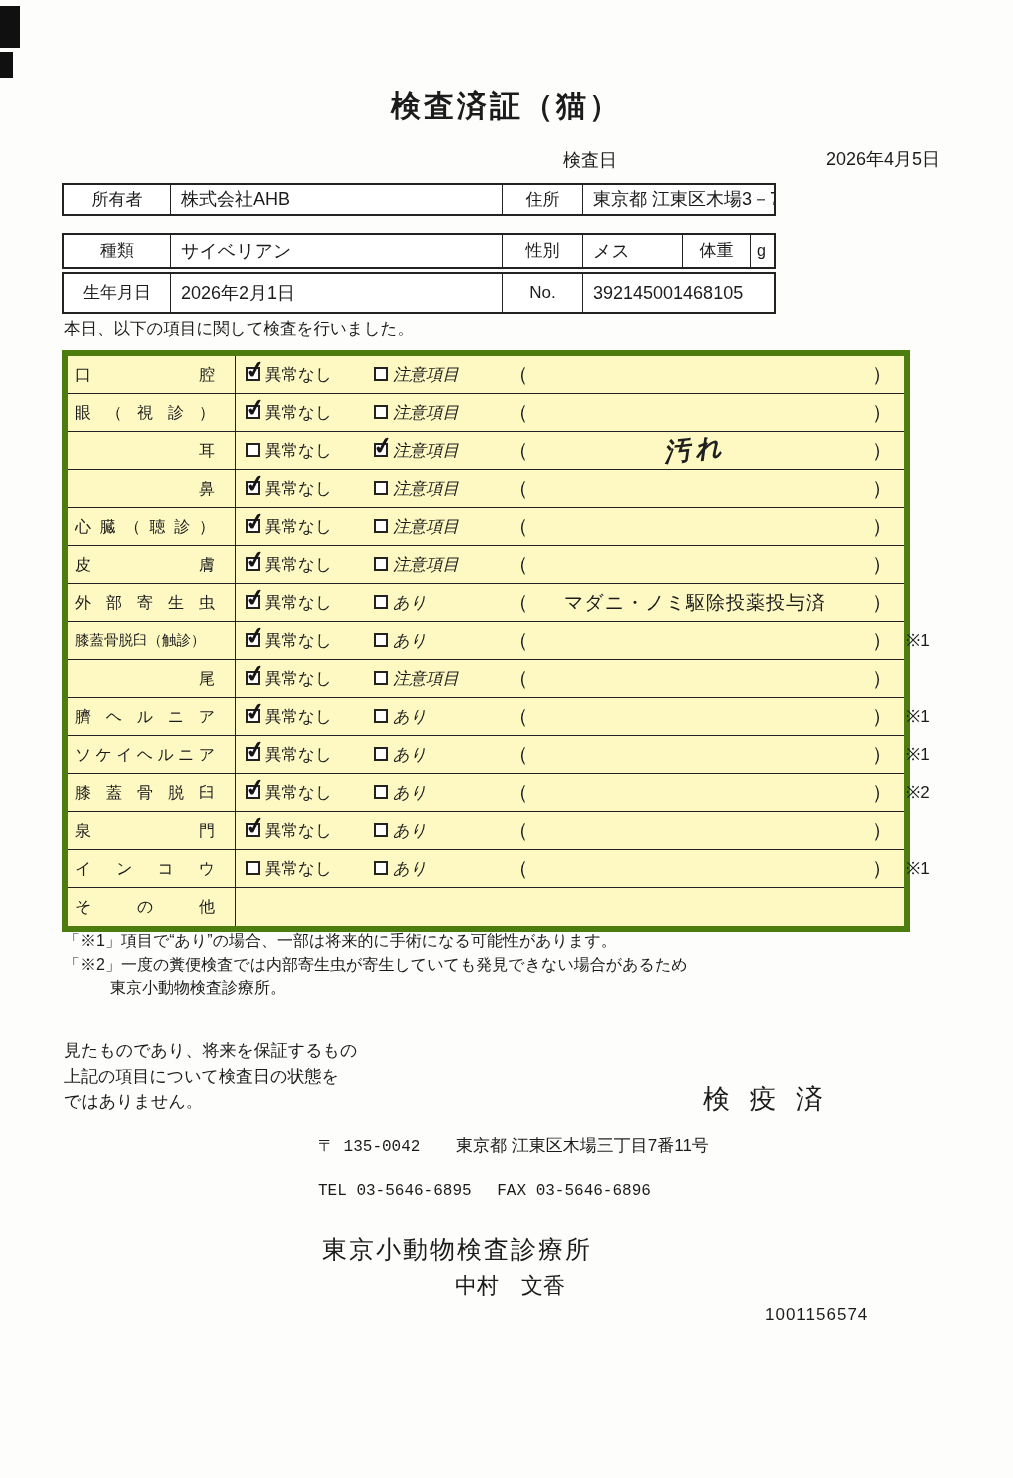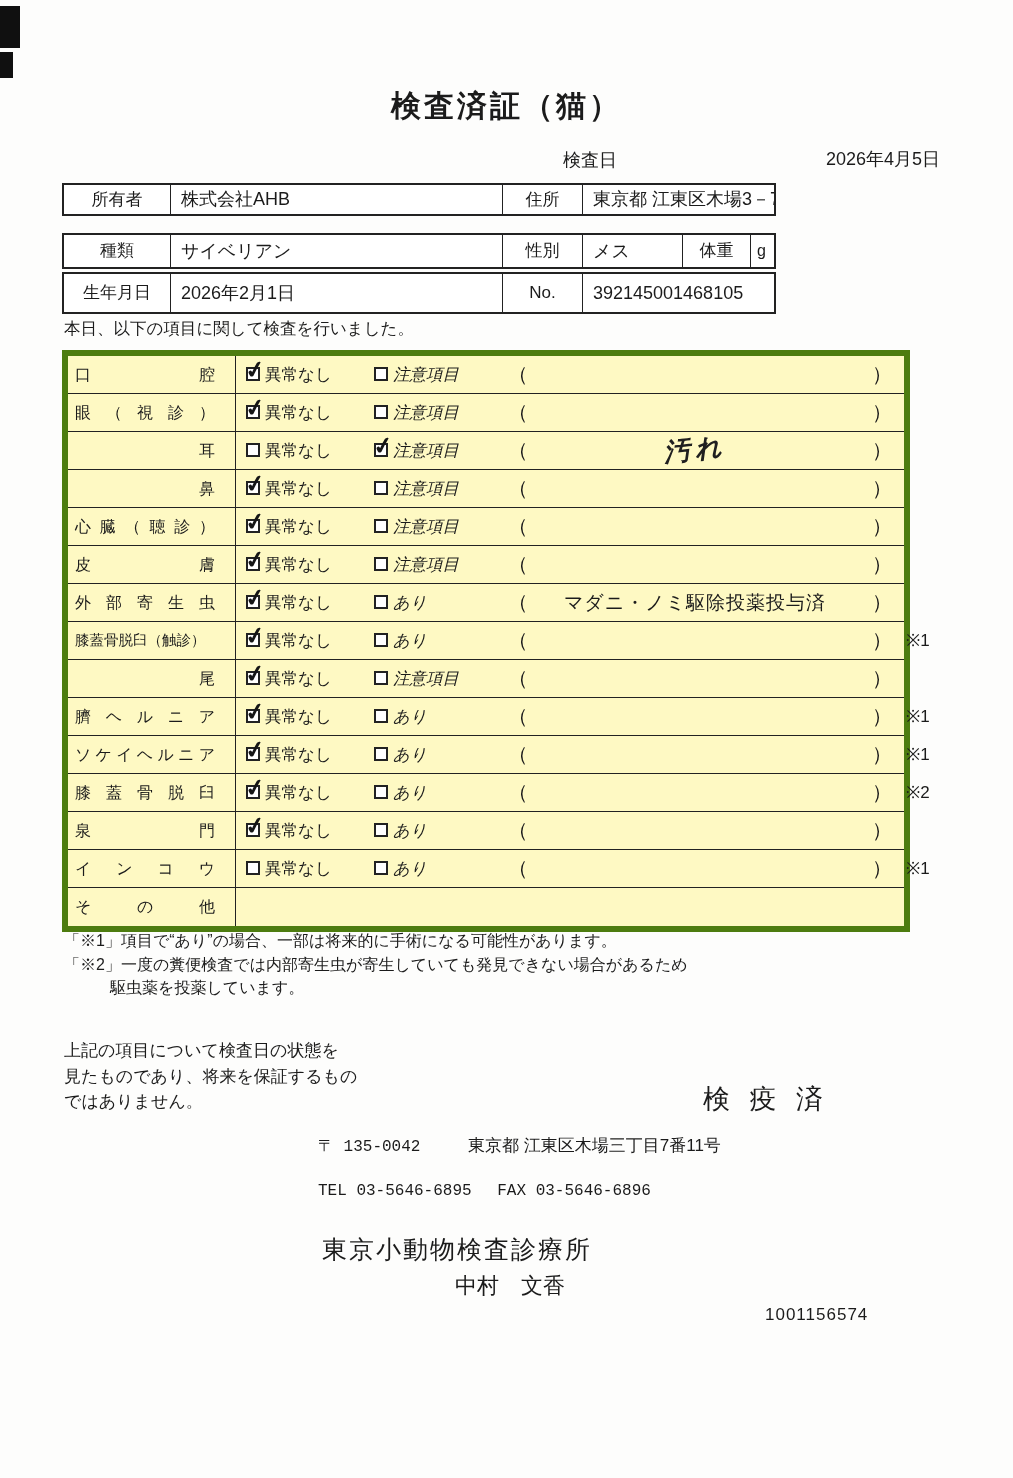--- a/index.html
+++ b/index.html
@@ -64,21 +64,21 @@
   .mark { position:absolute; right:-44px; top:0; width:42px; font-size:17px; line-height:38px; text-align:left; }
 
   .footnotes { position:absolute; left:64px; top:929px; font-size:16px; line-height:23.5px; }
   .fn-indent { padding-left:46px; }
 
   .disclaimer { position:absolute; left:64px; top:1038px; font-size:17px; line-height:25.5px; }
 
   .stamp { position:absolute; left:703px; top:1081px; font-size:27px; letter-spacing:6px; font-weight:500; }
 
   .addr-line { position:absolute; left:318px; top:1134px; font-size:16px; font-family:"Liberation Mono", monospace; white-space:nowrap; }
-  .addr-line .addr { margin-left:38px; font-family:"Liberation Sans", sans-serif; font-size:17px; }
+  .addr-line .addr { margin-left:26px; font-family:"Liberation Sans", sans-serif; font-size:17px; }
   .tel-line { position:absolute; left:318px; top:1182px; font-size:16px; font-family:"Liberation Mono", monospace; white-space:nowrap; }
   .tel-line .fax { margin-left:16px; }
 
   .clinic-name { position:absolute; left:322px; top:1233px; font-size:25px; letter-spacing:2px; }
   .vet-name { position:absolute; left:455px; top:1271px; font-size:22px; }
   .serial { position:absolute; left:765px; top:1305px; font-size:17px; letter-spacing:1px; }
 </style>
 </head>
 <body>
 
@@ -312,26 +312,26 @@
     <div class="t-row">
       <div class="t-label jst">その他</div>
       <div class="t-body"></div>
     </div>
 
   </div>
 
   <div class="footnotes">
     <div>「※1」項目で“あり”の場合、一部は将来的に手術になる可能性があります。</div>
     <div>「※2」一度の糞便検査では内部寄生虫が寄生していても発見できない場合があるため</div>
-    <div class="fn-indent">駆虫薬を投薬しています。</div>
+    <div class="fn-indent">東京小動物検査診療所。</div>
   </div>
 
   <div class="disclaimer">
+    <div>見たものであり、将来を保証するもの</div>
     <div>上記の項目について検査日の状態を</div>
-    <div>見たものであり、将来を保証するもの</div>
     <div>ではありません。</div>
   </div>
 
   <div class="stamp">検 疫 済</div>
 
   <div class="addr-line">
     <span>〒 135-0042</span>
     <span class="addr">東京都 江東区木場三丁目7番11号</span>
   </div>
 

